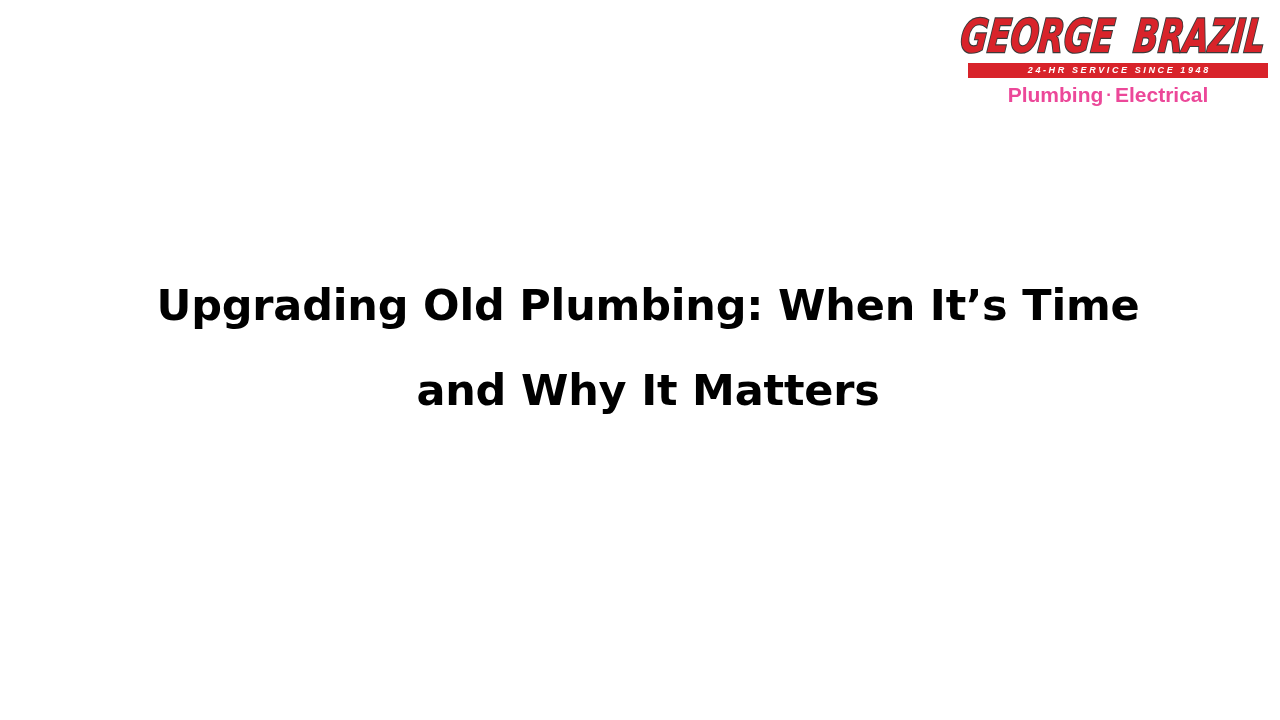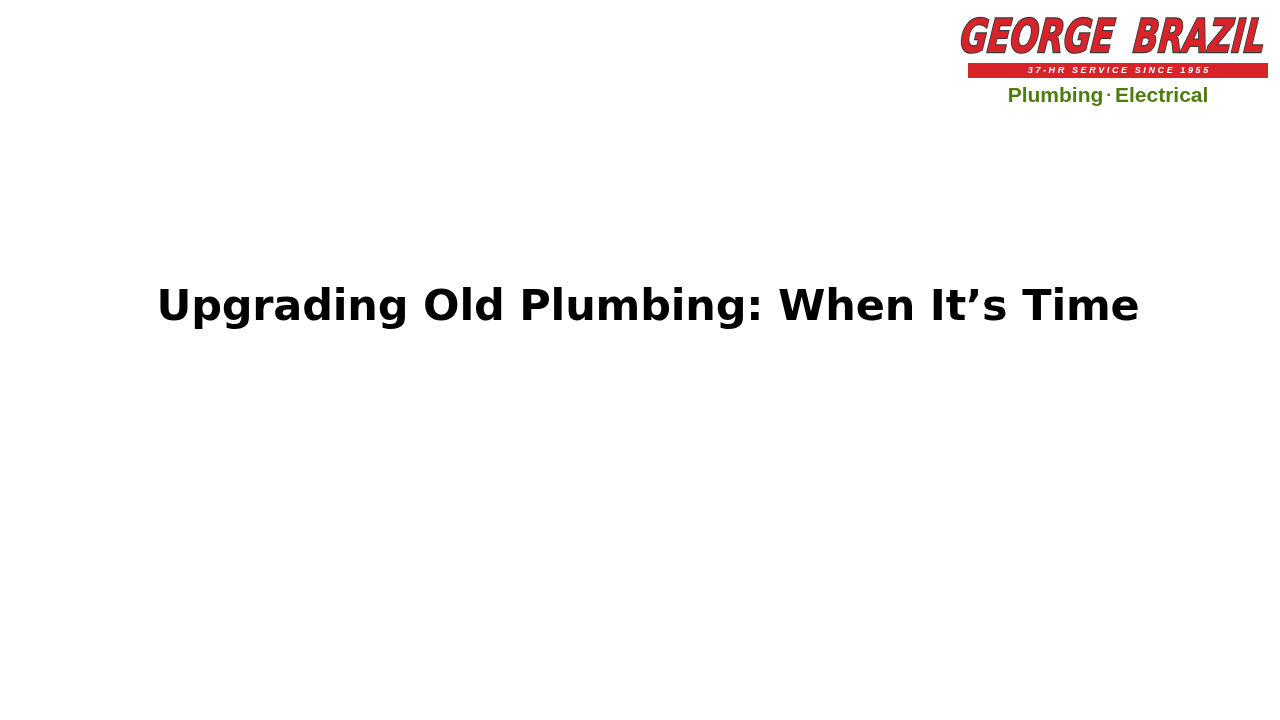--- a/index.html
+++ b/index.html
@@ -60,21 +60,21 @@
     line-height: 15px;
     white-space: nowrap;
     text-indent: 2.6px;
   }
   .logo-tagline {
     position: absolute;
     top: 74px;
     left: 0px;
     width: 330px;
     text-align: center;
-    color: #4d7c0f;
+    color: #ec4899;
     font-family: "Liberation Sans", sans-serif;
     font-size: 21px;
     font-weight: bold;
     line-height: 26px;
     white-space: nowrap;
   }
   .logo-tagline .dot {
     font-size: 17px;
     vertical-align: 2px;
     padding: 0 3px;
@@ -110,26 +110,27 @@
     <div class="logo-wordmark">
       <svg width="330" height="58" viewBox="0 0 330 58" xmlns="http://www.w3.org/2000/svg" aria-hidden="true">
         <g font-family="DejaVu Sans, sans-serif" font-size="46" font-weight="bold" font-style="italic">
           <text x="20" y="44" transform="skewX(-6) scale(1.05,1)" fill="#d8232a" stroke="#3a3a3a" stroke-width="2.4" paint-order="stroke" textLength="146" lengthAdjust="spacingAndGlyphs">GEORGE</text>
           <text x="185" y="44" transform="skewX(-6) scale(1.05,1)" fill="#d8232a" stroke="#3a3a3a" stroke-width="2.4" paint-order="stroke" textLength="125" lengthAdjust="spacingAndGlyphs">BRAZIL</text>
         </g>
       </svg>
     </div>
 
     <div class="logo-banner">
-      <span class="logo-banner-text">37-HR SERVICE SINCE 1955</span>
+      <span class="logo-banner-text">24-HR SERVICE SINCE 1948</span>
     </div>
 
     <div class="logo-tagline">
       <span>Plumbing</span><span class="dot">·</span><span>Electrical</span>
     </div>
 
   </div>
 
   <div class="title-block">
     <span class="title-line">Upgrading Old Plumbing: When It’s Time</span>
+    <span class="title-line">and Why It Matters</span>
   </div>
 
 </div>
 
 </body></html>

